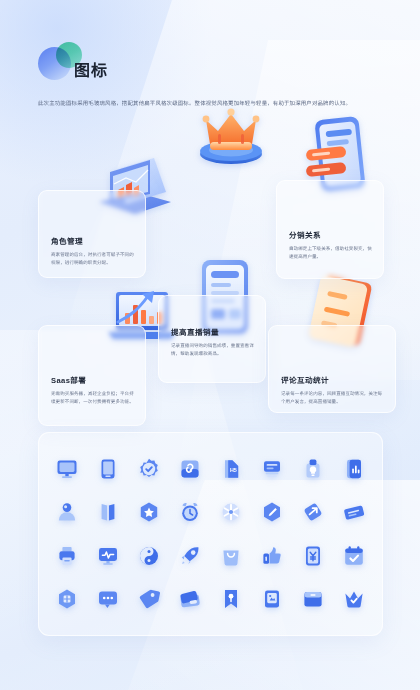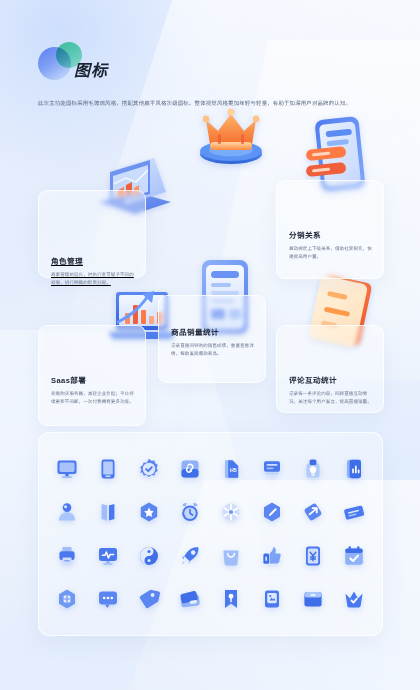--- a/index.html
+++ b/index.html
@@ -27,21 +27,21 @@
   .bg-sheen-d{ position:absolute; top:40px; left:200px; width:300px; height:640px;
     background:linear-gradient(175deg,rgba(255,255,255,.55),rgba(255,255,255,.06) 55%,rgba(255,255,255,0));
     transform:skewX(-12deg); }
   .bg-tint-blue{ position:absolute; top:-40px; left:-30px; width:250px; height:230px;
     background:radial-gradient(circle at 35% 30%,rgba(196,216,252,.75),rgba(196,216,252,0) 68%); }
 
   .page{ position:relative; width:420px; height:690px; }
 
   
   .header{ position:absolute; top:40px; left:38px; right:34px; }
-  .brand{ display:flex; align-items:flex-end; height:42px; position:relative;font-style:italic; }
+  .brand{ display:flex; align-items:flex-end; height:42px; position:relative; }
   .logo-mark{ position:relative; width:46px; height:40px; flex:0 0 46px; }
   .logo-circle-blue{ position:absolute; left:0; top:5px; width:33px; height:33px; border-radius:50%;
     background:linear-gradient(145deg,#5a7ff0 0%,#7fa0f5 45%,#cfe0fb 100%); }
   .logo-circle-green{ position:absolute; left:18px; top:0px; width:26px; height:26px; border-radius:50%;
     background:linear-gradient(150deg,#3fd39a 0%,#5ee0ae 50%,#9ff0d0 100%);
     mix-blend-mode:multiply; opacity:.92; }
   .brand-name{ font-size:16px; font-weight:700; color:#1c2433; letter-spacing:1px;
     margin-left:-10px; margin-bottom:1px; position:relative; z-index:3; }
   .header-desc{ margin-top:17px; font-size:5.4px; line-height:1.6; color:#5a6782;
     letter-spacing:.2px; white-space:nowrap; }
@@ -51,30 +51,30 @@
   .fcard{ position:absolute; background:rgba(255,255,255,.34);
     border:1px solid rgba(255,255,255,.78); border-radius:9px;
     box-shadow:0 5px 18px rgba(120,150,210,.10); backdrop-filter:blur(2px); }
   .fcard-body{ position:absolute; left:12px; right:11px; }
   .fcard-title{ font-size:7.6px; font-weight:700; color:#222a3a; letter-spacing:.4px; }
   .fcard-text{ margin-top:5px; font-size:4.5px; line-height:1.72; color:#69748c; letter-spacing:.1px; }
   .fcard-art{ position:absolute; }
 
   
   #card-role      { left:38px;  top:50px;  width:108px; height:88px; }
-  #card-role .fcard-body { top:64px;text-decoration:underline; }
+  #card-role .fcard-body { top:44px; }
   #card-member    { left:168px; top:12px;  width:108px; height:88px; }
   #card-member .fcard-body { top:32px; }
   #card-dist      { left:276px; top:40px;  width:108px; height:99px; }
   #card-dist .fcard-body { top:48px; }
   #card-saas      { left:38px;  top:185px; width:108px; height:101px; }
   #card-saas .fcard-body { top:48px; }
   #card-sales     { left:158px; top:155px; width:108px; height:88px; }
   #card-sales .fcard-body { top:30px; }
-  #card-comment   { left:276px; top:185px; width:108px; height:88px;padding-left:36px; }
+  #card-comment   { left:268px; top:185px; width:128px; height:88px;padding-left:36px; }
   #card-comment .fcard-body { top:48px; }
 
   
   .art-role{ left:92px; top:10px; width:86px; height:70px; }
   .art-member{ left:186px; top:-42px; width:90px; height:80px; }
   .art-dist{ left:292px; top:-28px; width:84px; height:86px; }
   .art-saas{ left:96px; top:140px; width:90px; height:70px; }
   .art-sales{ left:186px; top:112px; width:78px; height:88px; }
   .art-comment{ left:300px; top:130px; width:82px; height:84px; }
 
@@ -266,21 +266,21 @@
 
     <div class="fcard" id="card-saas">
       <div class="fcard-body">
         <div class="fcard-title">Saas部署</div>
         <div class="fcard-text">无需购买服务器，减轻企业负担；平台持续更新不间断，一次付费拥有更多功能。</div>
       </div>
     </div>
 
     <div class="fcard" id="card-sales">
       <div class="fcard-body">
-        <div class="fcard-title">商品销量统计</div>
+        <div class="fcard-title">提高直播销量</div>
         <div class="fcard-text">记录直播间导购的销售成绩，重置查看详情，帮助发现爆款商品。</div>
       </div>
     </div>
 
     <div class="fcard" id="card-comment">
       <div class="fcard-body">
         <div class="fcard-title">评论互动统计</div>
         <div class="fcard-text">记录每一条评论内容，回顾直播互动情况，关注每个用户发言，提高直播销量。</div>
       </div>
     </div>

